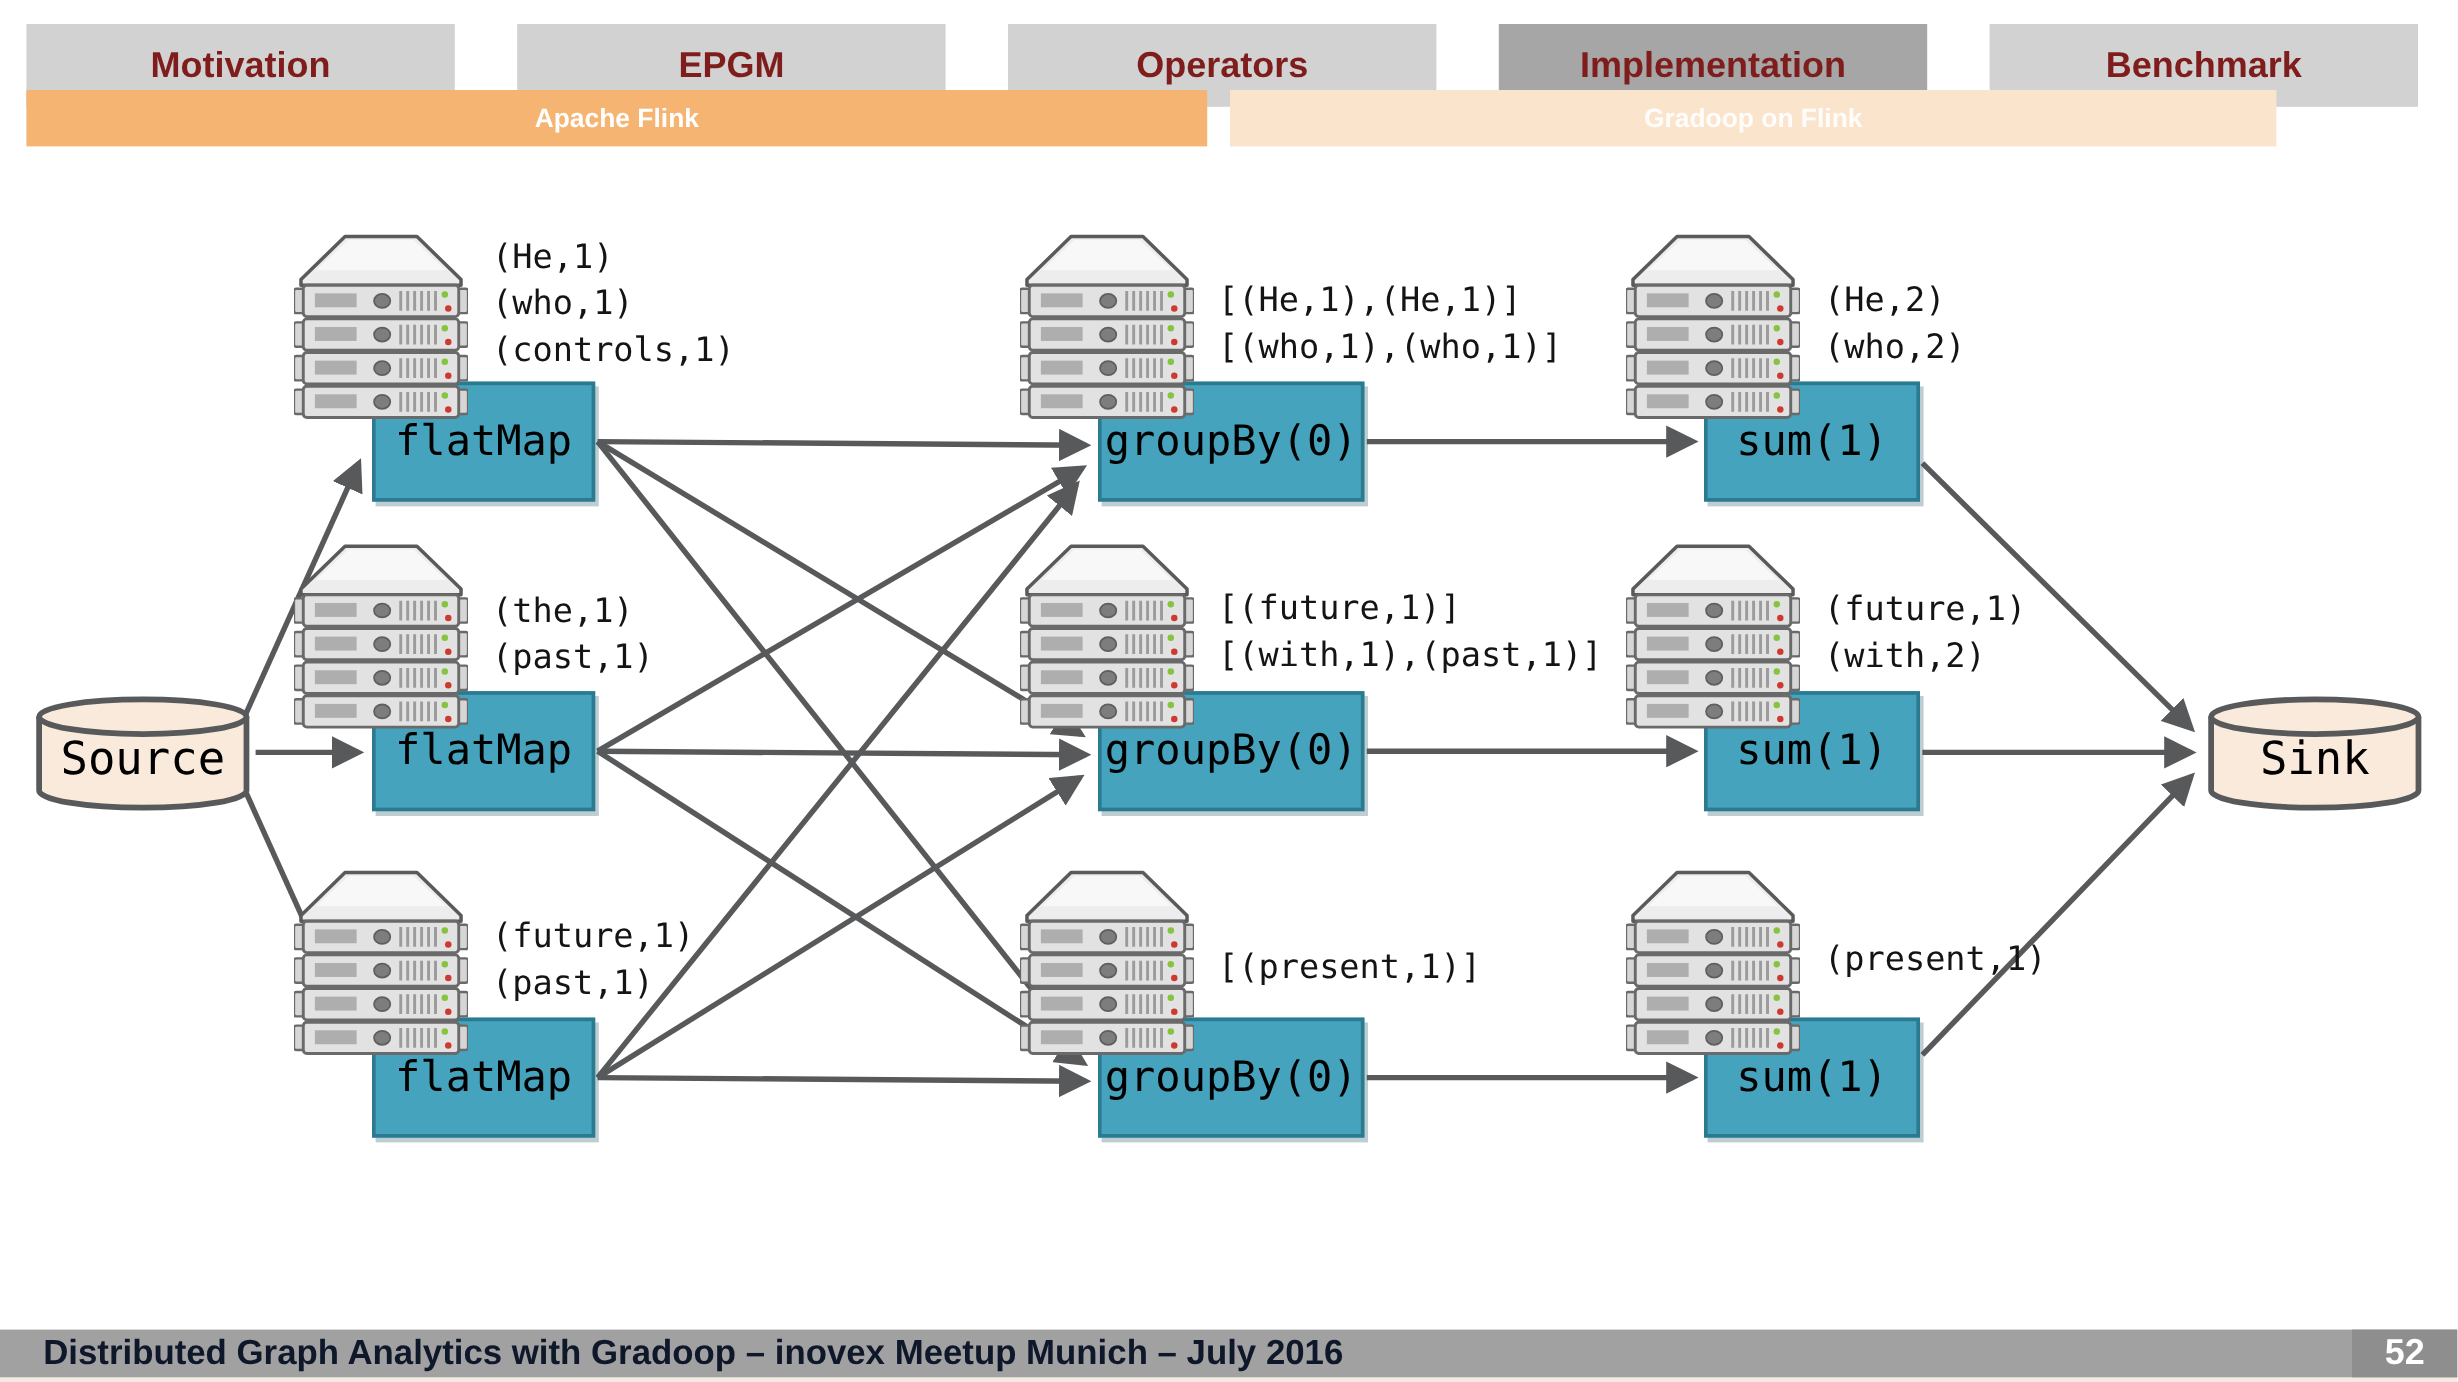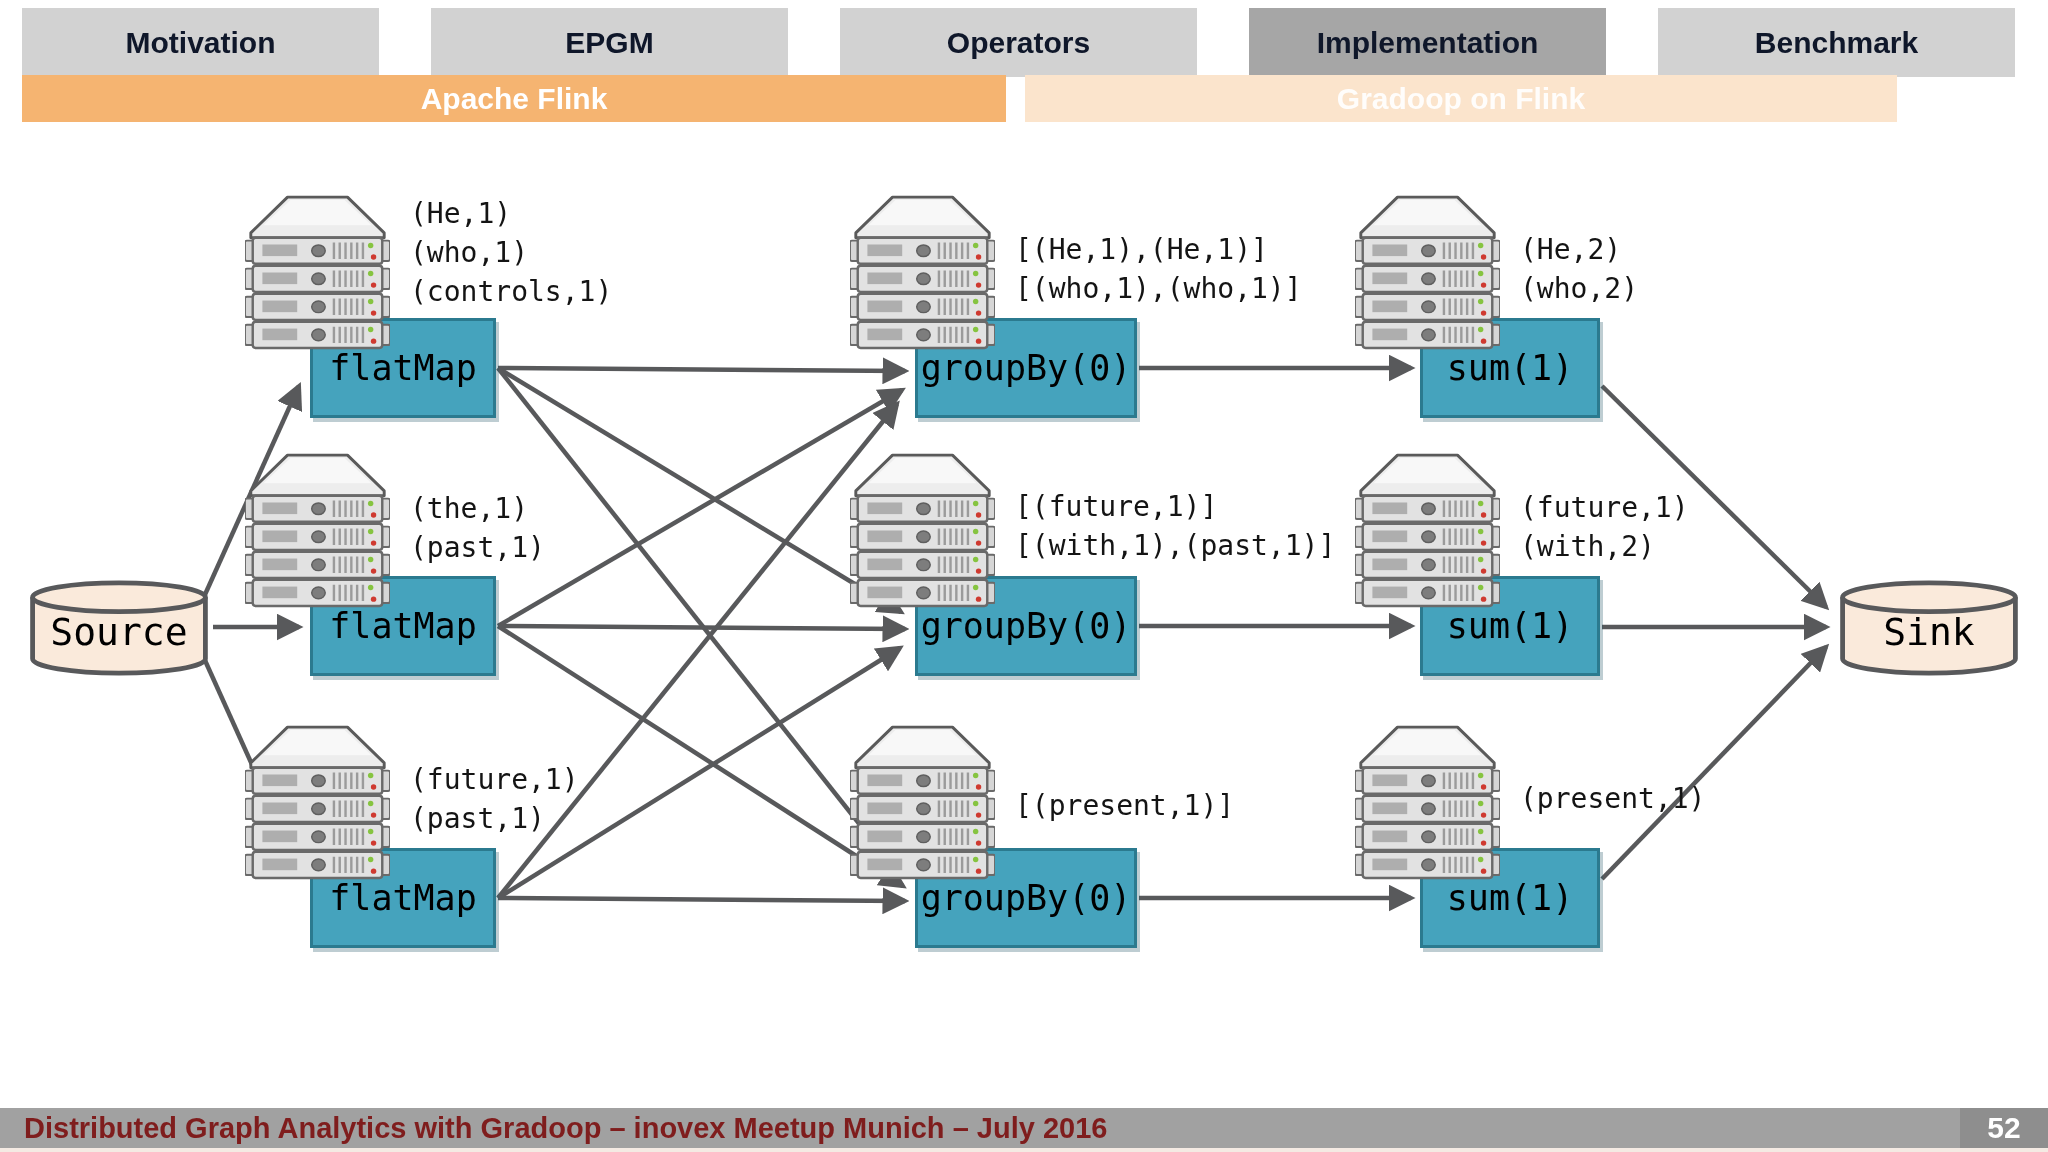--- a/index.html
+++ b/index.html
@@ -1,41 +1,41 @@
 <!DOCTYPE html>
 <html><head>
 <meta charset="utf-8">
 <style>
   html,body{margin:0;padding:0;background:#ffffff;}
   .stage{position:relative;width:2048px;height:1152px;background:#ffffff;overflow:hidden;
          font-family:"Liberation Sans",sans-serif;}
   
-  .tab{position:absolute;top:8px;height:69px;width:357px;background:#d2d2d2;color:#0f172a;
+  .tab{position:absolute;top:20px;height:69px;width:357px;background:#d2d2d2;color:#7f1d1d;
        font-weight:bold;font-size:30px;display:flex;align-items:center;justify-content:center;}
   .tab.active{background:#a6a6a6;}
-  .subtab{position:absolute;top:75px;height:47px;color:#ffffff;font-weight:bold;font-size:30px;
+  .subtab{position:absolute;top:75px;height:47px;color:#ffffff;font-weight:bold;font-size:22px;
           display:flex;align-items:center;justify-content:center;}
   .subtab.active{background:#f5b471;}
   .subtab.inactive{background:#fbe4cc;color:rgba(255,255,255,0.92);}
   
   .arrows{position:absolute;left:0;top:0;width:2048px;height:1152px;z-index:1;pointer-events:none;}
   .op{position:absolute;height:100px;background:#45a3bd;border:3px solid #2b7a8f;box-sizing:border-box;
       box-shadow:3px 4px 0 rgba(40,90,105,0.30);display:flex;align-items:center;justify-content:center;
       z-index:2;font-family:"DejaVu Sans Mono",monospace;font-size:35px;color:#000000;}
   .srv{position:absolute;width:145px;height:160px;z-index:3;}
   .ann{position:absolute;z-index:4;font-family:"DejaVu Sans Mono",monospace;font-size:28px;
        line-height:39px;color:#141414;white-space:nowrap;}
   .cyl{position:absolute;width:186px;height:96px;z-index:2;}
   .cyl svg{width:100%;height:100%;}
   .cyl-label{position:absolute;left:0;right:0;top:30px;text-align:center;
              font-family:"DejaVu Sans Mono",monospace;font-size:38px;color:#000;}
   
   .footer{position:absolute;left:0;top:1108px;width:2048px;height:40px;background:#a1a1a1;}
-  .footer-title{position:absolute;left:24px;top:0;height:40px;display:flex;align-items:center;
-                color:#7f1d1d;font-weight:bold;font-size:29px;}
+  .footer-title{position:absolute;left:36px;top:0;height:40px;display:flex;align-items:center;
+                color:#0f172a;font-weight:bold;font-size:29px;}
   .page-badge{position:absolute;right:0;top:0;width:88px;height:40px;background:#8e8e8e;
               display:flex;align-items:center;justify-content:center;color:#ffffff;
               font-weight:bold;font-size:30px;}
   .bottom-strip{position:absolute;left:0;top:1148px;width:2048px;height:4px;background:#f4eae3;}
   .hidden-defs{position:absolute;width:0;height:0;overflow:hidden;}
 </style>
 </head>
 <body>
 
 <div class="stage">

